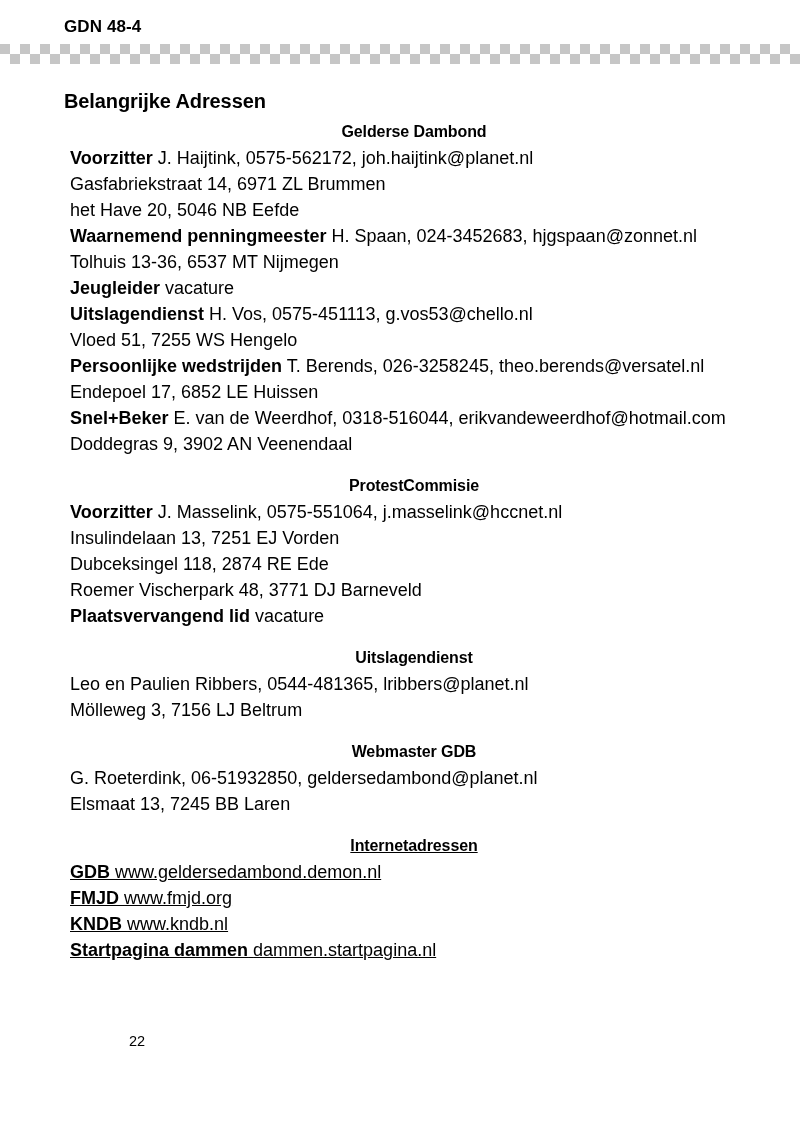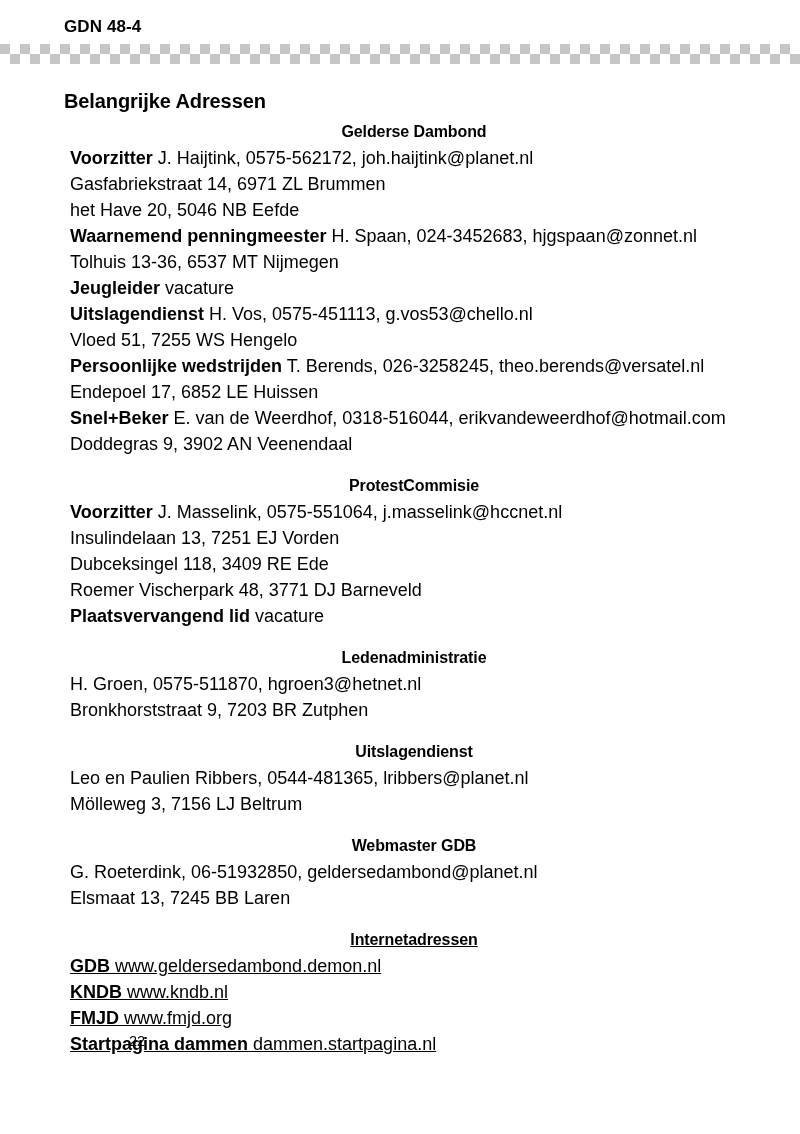--- a/index.html
+++ b/index.html
@@ -141,42 +141,37 @@
         <div class="entry-line"><span class="detail">Vloed 51, 7255 WS Hengelo</span></div>
         <div class="entry-line"><span class="role">Persoonlijke wedstrijden</span> <span class="detail">T. Berends, 026-3258245, theo.berends@versatel.nl</span></div>
         <div class="entry-line"><span class="detail">Endepoel 17, 6852 LE Huissen</span></div>
         <div class="entry-line"><span class="role">Snel+Beker</span> <span class="detail">E. van de Weerdhof, 0318-516044, erikvandeweerdhof@hotmail.com</span></div>
         <div class="entry-line"><span class="detail">Doddegras 9, 3902 AN Veenendaal</span></div>
       </div>
       <div class="section">
         <div class="section-heading">ProtestCommisie</div>
         <div class="entry-line"><span class="role">Voorzitter</span> <span class="detail">J. Masselink, 0575-551064, j.masselink@hccnet.nl</span></div>
         <div class="entry-line"><span class="detail">Insulindelaan 13, 7251 EJ Vorden</span></div>
-        <div class="entry-line"><span class="detail">Dubceksingel 118, 3409 RE Ede</span></div>
+        <div class="entry-line"><span class="detail">Dubceksingel 118, 2874 RE Ede</span></div>
         <div class="entry-line"><span class="detail">Roemer Vischerpark 48, 3771 DJ Barneveld</span></div>
         <div class="entry-line"><span class="role">Plaatsvervangend lid</span> <span class="detail">vacature</span></div>
-      </div>
-      <div class="section">
-        <div class="section-heading">Ledenadministratie</div>
-        <div class="entry-line"><span class="detail">H. Groen, 0575-511870, hgroen3@hetnet.nl</span></div>
-        <div class="entry-line"><span class="detail">Bronkhorststraat 9, 7203 BR Zutphen</span></div>
       </div>
       <div class="section">
         <div class="section-heading">Uitslagendienst</div>
         <div class="entry-line"><span class="detail">Leo en Paulien Ribbers, 0544-481365, lribbers@planet.nl</span></div>
         <div class="entry-line"><span class="detail">Mölleweg 3, 7156 LJ Beltrum</span></div>
       </div>
       <div class="section">
         <div class="section-heading">Webmaster GDB</div>
         <div class="entry-line"><span class="detail">G. Roeterdink, 06-51932850, geldersedambond@planet.nl</span></div>
         <div class="entry-line"><span class="detail">Elsmaat 13, 7245 BB Laren</span></div>
       </div>
       <div class="section">
         <div class="section-heading">Internetadressen</div>
         <div class="entry-line"><span class="role">GDB</span> <span class="detail">www.geldersedambond.demon.nl</span></div>
+        <div class="entry-line"><span class="role">FMJD</span> <span class="detail">www.fmjd.org</span></div>
         <div class="entry-line"><span class="role">KNDB</span> <span class="detail">www.kndb.nl</span></div>
-        <div class="entry-line"><span class="role">FMJD</span> <span class="detail">www.fmjd.org</span></div>
         <div class="entry-line"><span class="role">Startpagina dammen</span> <span class="detail">dammen.startpagina.nl</span></div>
       </div>
     </div>
 </div>
 
 <div class="page-number">22</div>
 
 </body></html>

